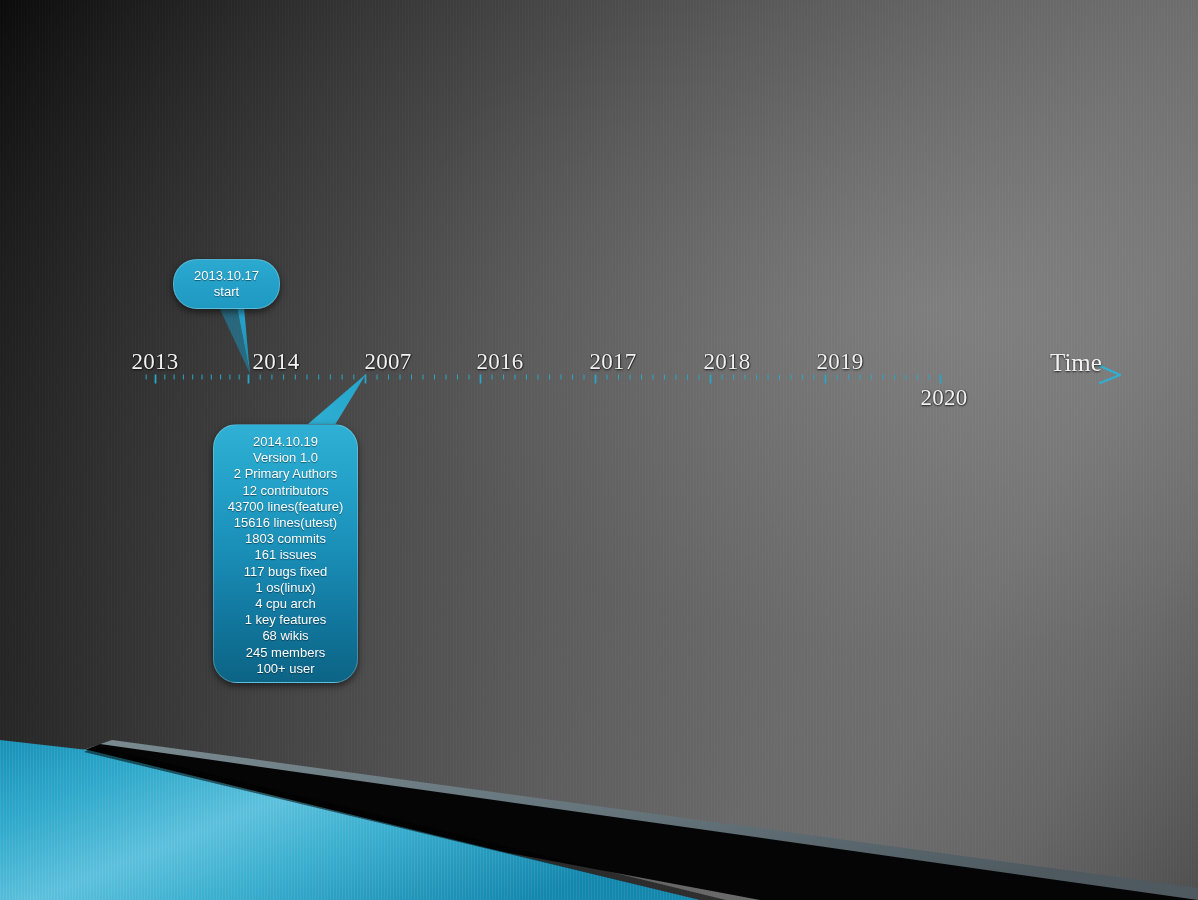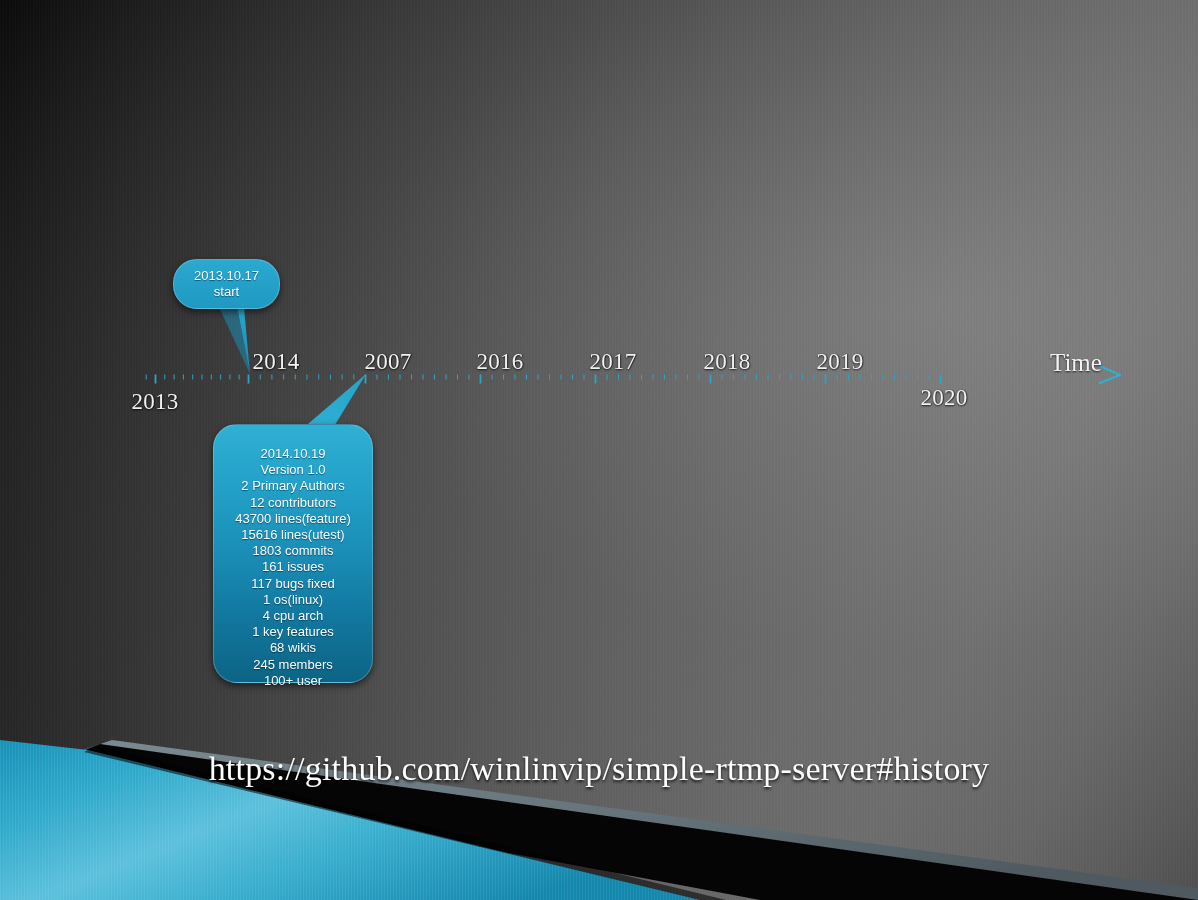--- a/index.html
+++ b/index.html
@@ -97,29 +97,29 @@
     left: 173px;
     top: 259px;
     width: 107px;
     height: 50px;
     background: linear-gradient(180deg, #2ba9cf 0%, #24a0c8 55%, #1f99c2 100%);
     padding-top: 8px;
   }
   #callout-v1 {
     left: 213px;
     top: 424px;
-    width: 160px;
+    width: 145px;
     height: 259px;
     background: linear-gradient(180deg,
         #2fb0d4 0%,
         #24a2c9 22%,
         #1a8fb8 48%,
         #12789f 74%,
         #0c6485 100%);
-    padding-top: 21px;
+    padding-top: 9px;
   }
   .callout .line { display: block; white-space: nowrap; }
 
   
   #deco-svg {
     position: absolute;
     left: 0;
     bottom: 0;
     width: 1198px;
     height: 160px;
@@ -242,21 +242,21 @@
         <line x1="940.5" y1="374.5" x2="940.5" y2="383.5" stroke="#2aa5c8" stroke-width="1.8"></line>
         <line x1="146.2" y1="374.5" x2="146.2" y2="379.5" stroke="#2aa5c8" stroke-width="1"></line>
       </g>
 
     <polygon points="219,307 244,307 250,374 237,307" fill="url(#tailGradA)"></polygon>
     <polygon points="219,307 250,374 237,307" fill="#1c8cb2" opacity="0.55"></polygon>
 
     <polygon points="366,374 330,433 308,424" fill="url(#tailGradB)"></polygon>
   </svg>
 
-  <div class="year-label" style="left:155px; top:350px;margin-top:40px;">2013</div>
+  <div class="year-label" style="left:155px; top:350px;">2013</div>
   <div class="year-label" style="left:260px; top:350px;margin-left:16px;">2014</div>
   <div class="year-label" style="left:388px; top:350px;">2007</div>
   <div class="year-label" style="left:500px; top:350px;">2016</div>
   <div class="year-label" style="left:613px; top:350px;">2017</div>
   <div class="year-label" style="left:727px; top:350px;">2018</div>
   <div class="year-label" style="left:840px; top:350px;">2019</div>
   <div class="year-label" style="left:944px; top:350px;margin-top:36px;">2020</div>
 
   <div class="axis-caption" style="left:1050px; top:350px;">Time</div>
 
@@ -276,21 +276,20 @@
     <span class="line">161 issues</span>
     <span class="line">117 bugs  fixed</span>
     <span class="line">1 os(linux)</span>
     <span class="line">4 cpu  arch</span>
     <span class="line">1 key features</span>
     <span class="line">68 wikis</span>
     <span class="line">245 members</span>
     <span class="line">100+  user</span>
   </div>
 
-  <div id="url-text">https://github.com/winlinvip/simple-rtmp-server#history</div>
 
   <svg id="deco-svg" viewBox="0 0 1198 160" preserveAspectRatio="none">
     <defs>
       <linearGradient id="tealBand" x1="0" y1="0" x2="1" y2="0.55">
         <stop offset="0%" stop-color="#1791b7"></stop>
         <stop offset="22%" stop-color="#2ea8ca"></stop>
         <stop offset="46%" stop-color="#5cc0dc"></stop>
         <stop offset="66%" stop-color="#39aece"></stop>
         <stop offset="100%" stop-color="#1487ad"></stop>
       </linearGradient>

